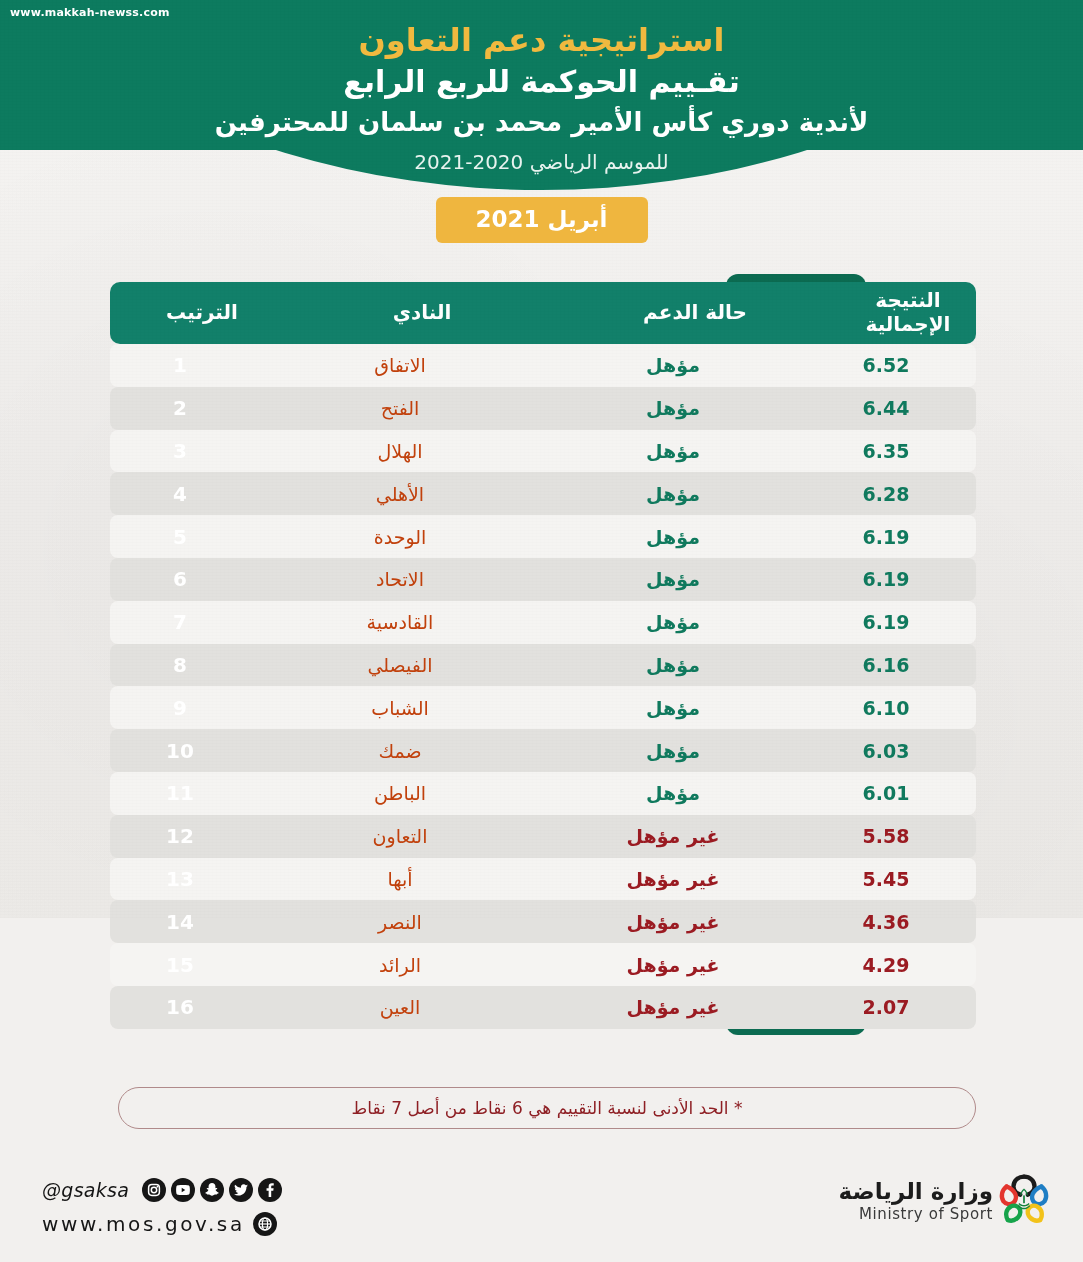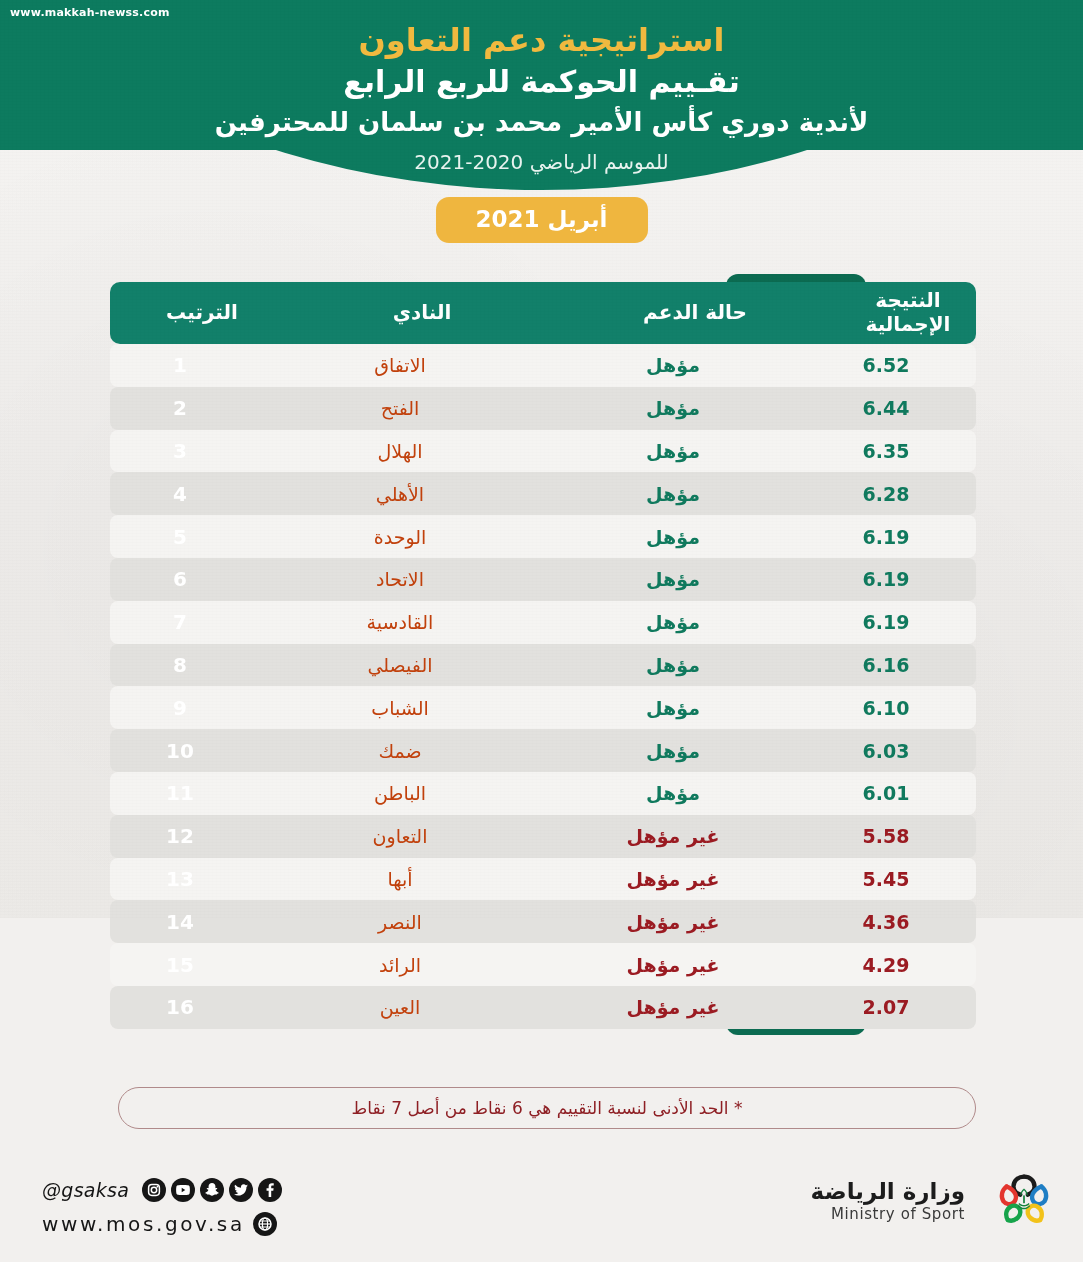--- a/index.html
+++ b/index.html
@@ -69,21 +69,21 @@
   .t-line4 {
     font-size:20px; font-weight:normal; color:#e8f3ef;
     line-height:1.4; margin-top:8px;
   }
 
   #date-badge {
     position:absolute; left:50%; top:197px; transform:translateX(-50%);
     background:#efb63f; color:#ffffff;
     font-size:23px; font-weight:bold;
     padding:9px 40px 11px 40px;
-    border-radius:13px;
+    border-radius:6px;
     z-index:7; white-space:nowrap;
   }
 
   
   #table-wrap {
     position:absolute; left:110px; top:282px; width:866px;
   }
 
   .thead {
     position:relative;
@@ -164,21 +164,21 @@
   #web-row {
     position:absolute; left:42px; top:62px;
     display:flex; align-items:center; gap:8px;
   }
   #web-text {
     font-size:20px; color:#161616; letter-spacing:2.6px; direction:ltr;
   }
 
   #logo-block {
     position:absolute; right:28px; top:18px;
-    display:flex; align-items:center; gap:28px;
+    display:flex; align-items:center; gap:0;
   }
   #logo-text { text-align:right; line-height:1.12; }
   #logo-ar { font-size:23px; font-weight:bold; color:#1c1c1c; }
   #logo-en { font-size:15px; color:#3a3a3a; letter-spacing:.6px; direction:ltr; }
 </style>
 </head>
 <body>
 
 <div id="page">
 

